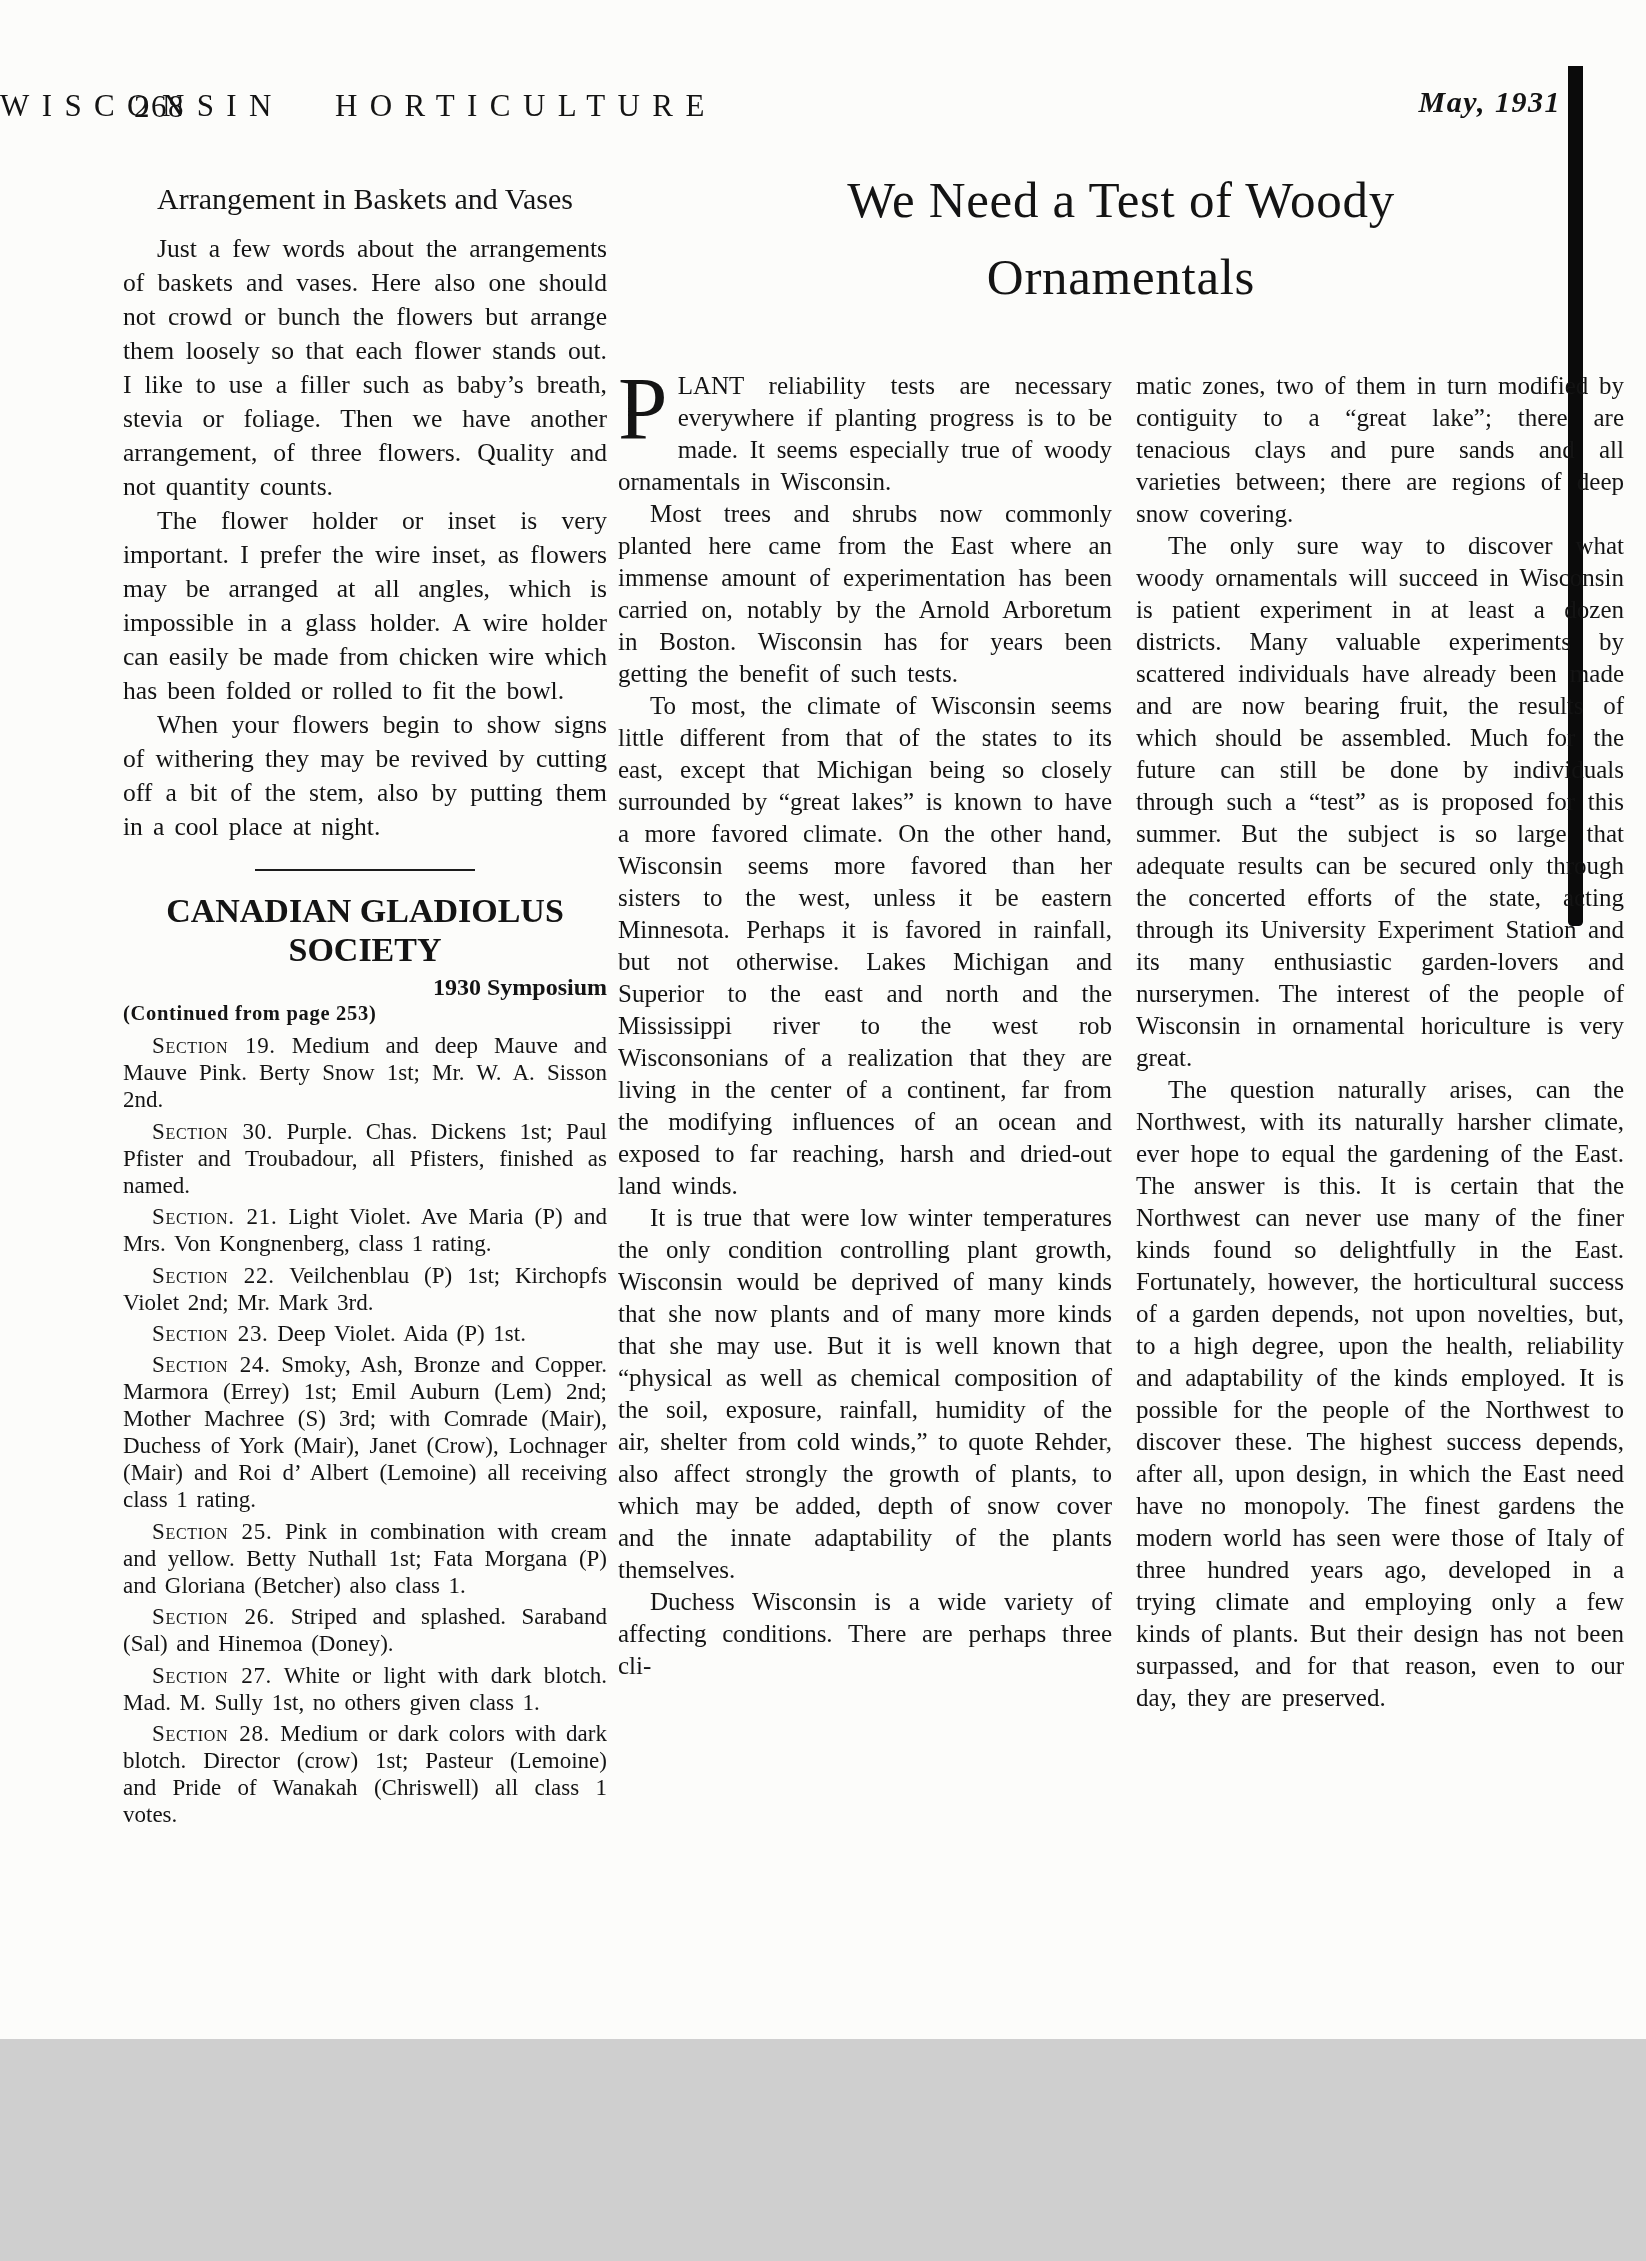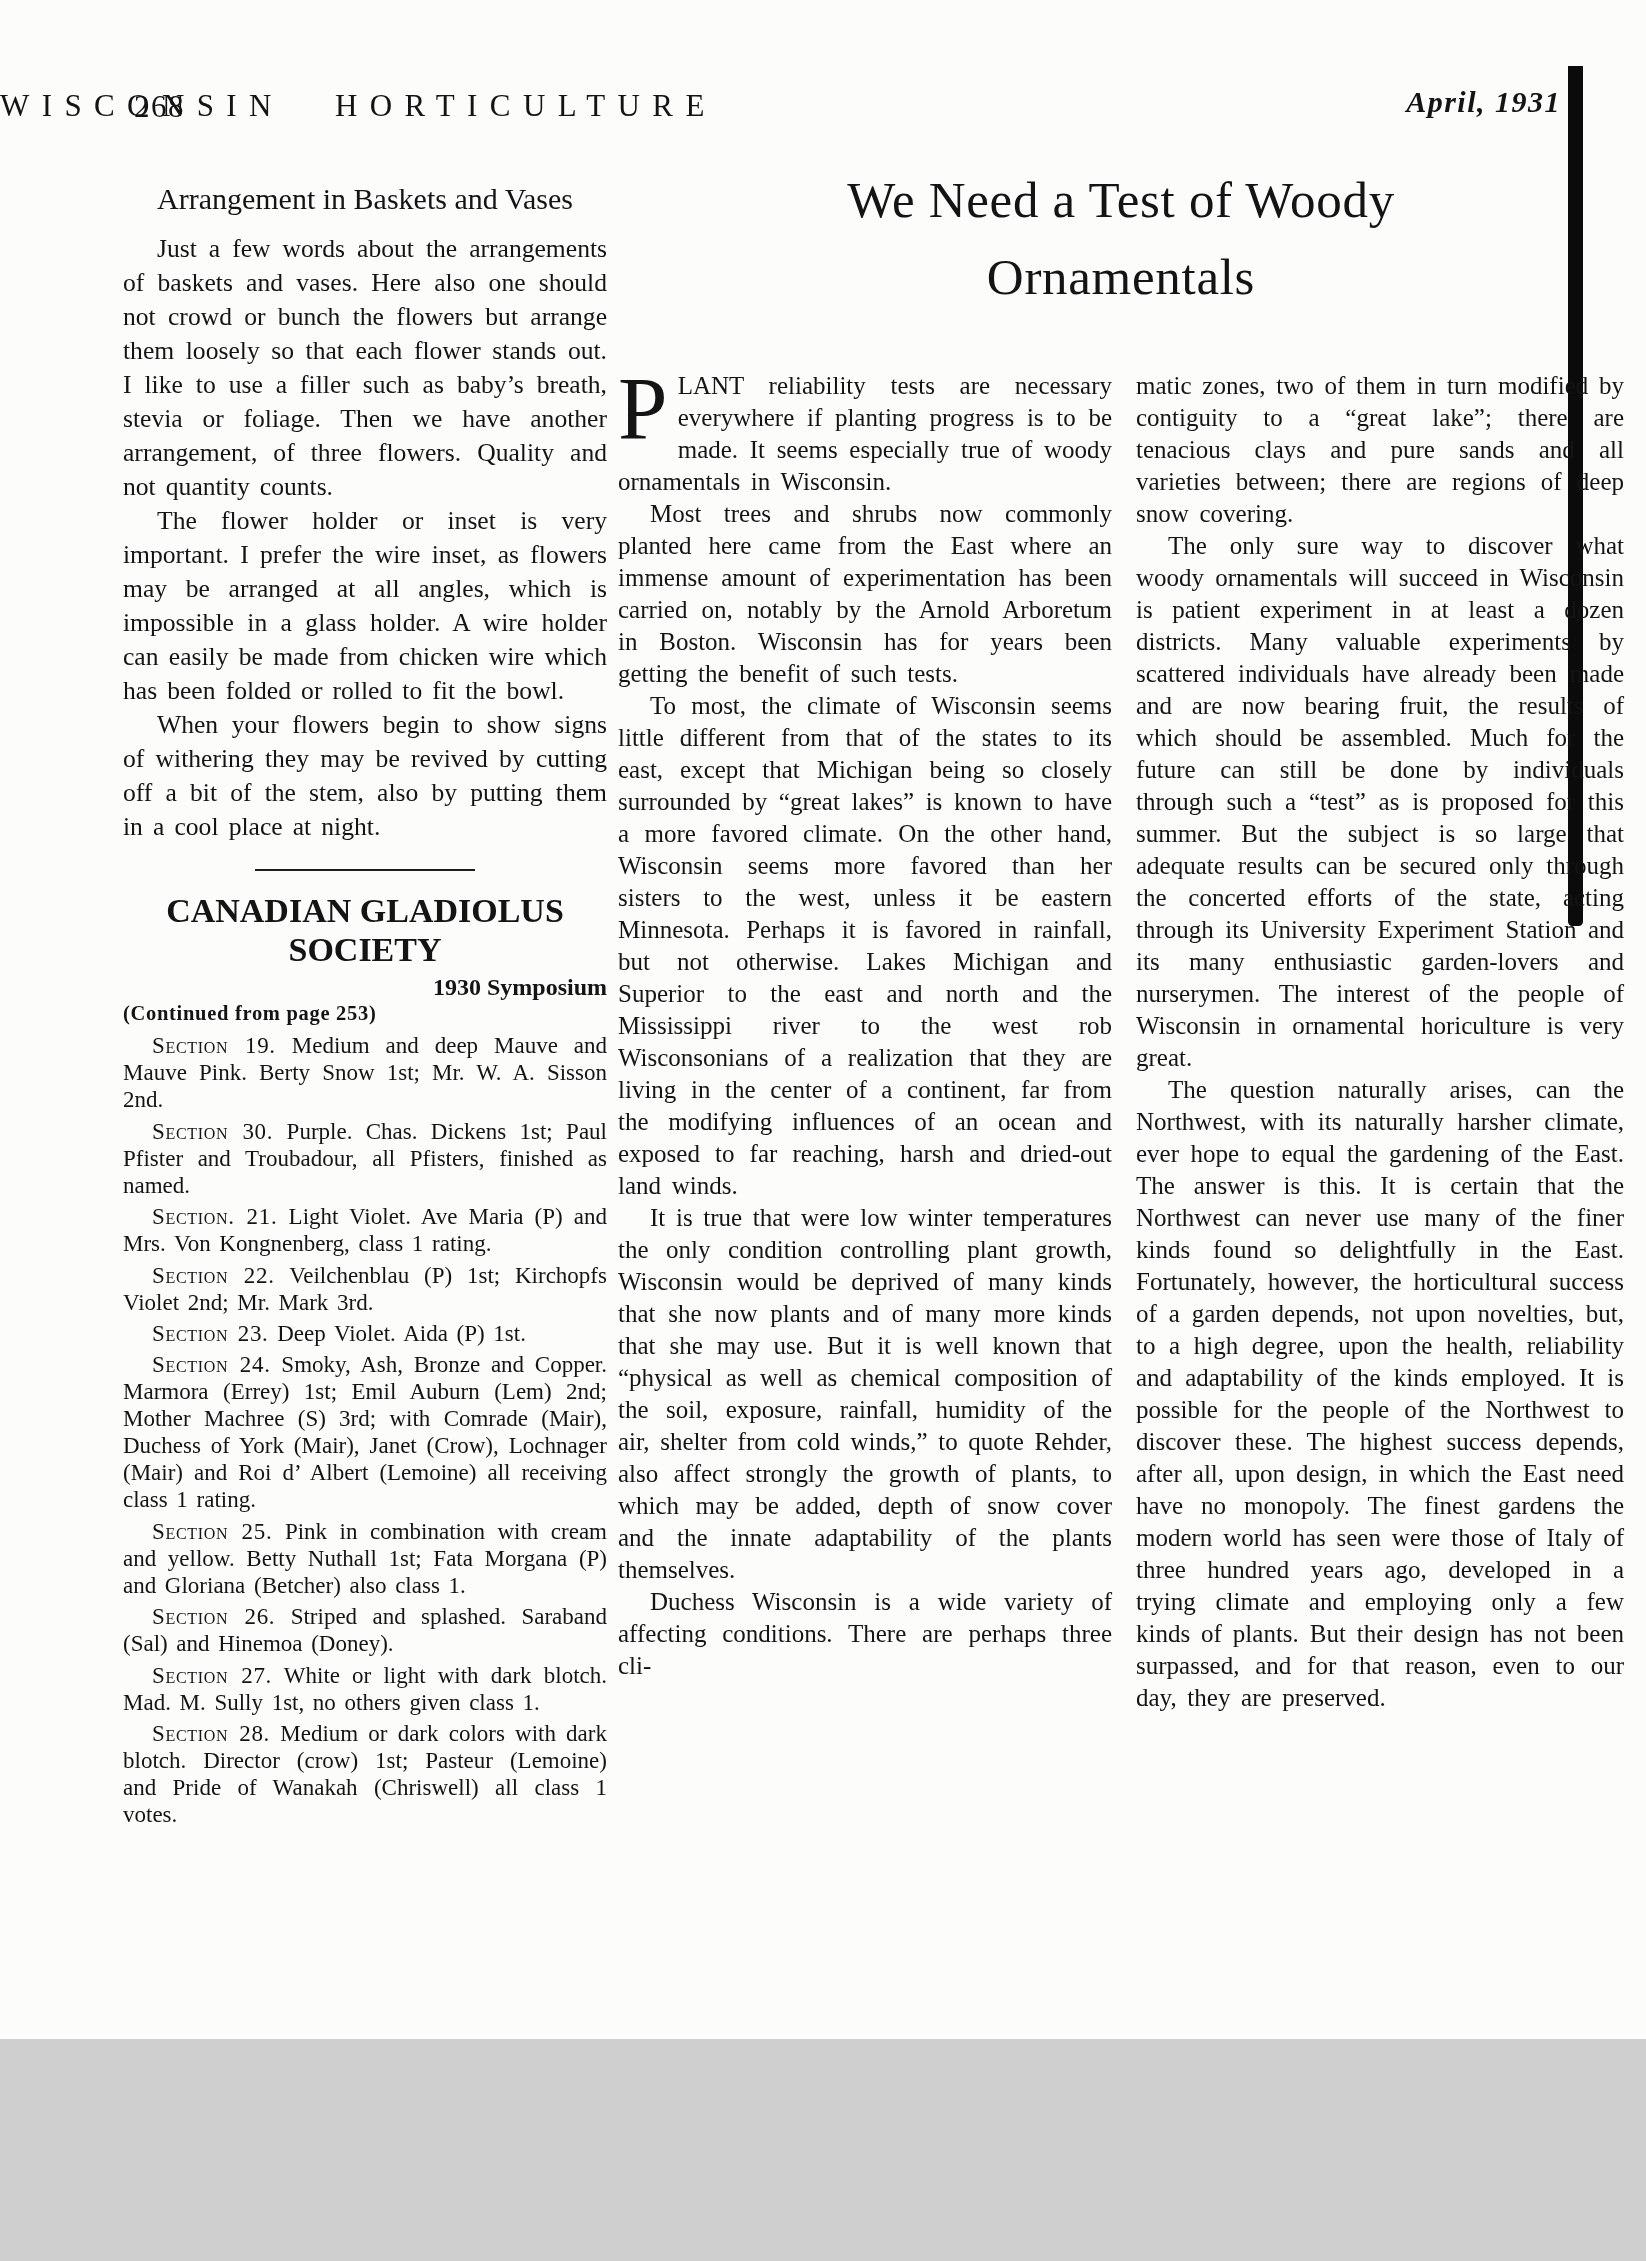--- a/index.html
+++ b/index.html
@@ -97,21 +97,21 @@
     padding:5.9px 10.2px 0 0;
   }
 </style>
 </head>
 <body>
 
 <div class="page">
 
   <div class="page-number">268</div>
   <div class="journal-title">WISCONSIN HORTICULTURE</div>
-  <div class="issue-date">April, 1931</div>
+  <div class="issue-date">May, 1931</div>
   <div class="scan-bar"></div>
 
   <div class="col-left">
     <h2 class="article1-title">Arrangement in Baskets and Vases</h2>
     <div class="body">
       <p>Just a few words about the arrangements of baskets and vases. Here also one should not crowd or bunch the flowers but arrange them loosely so that each flower stands out. I like to use a filler such as baby’s breath, stevia or foliage. Then we have another arrangement, of three flowers. Quality and not quantity counts.</p>
       <p>The flower holder or inset is very important. I prefer the wire inset, as flowers may be arranged at all angles, which is impossible in a glass holder. A wire holder can easily be made from chicken wire which has been folded or rolled to fit the bowl.</p>
       <p>When your flowers begin to show signs of withering they may be revived by cutting off a bit of the stem, also by putting them in a cool place at night.</p>
     </div>
 

